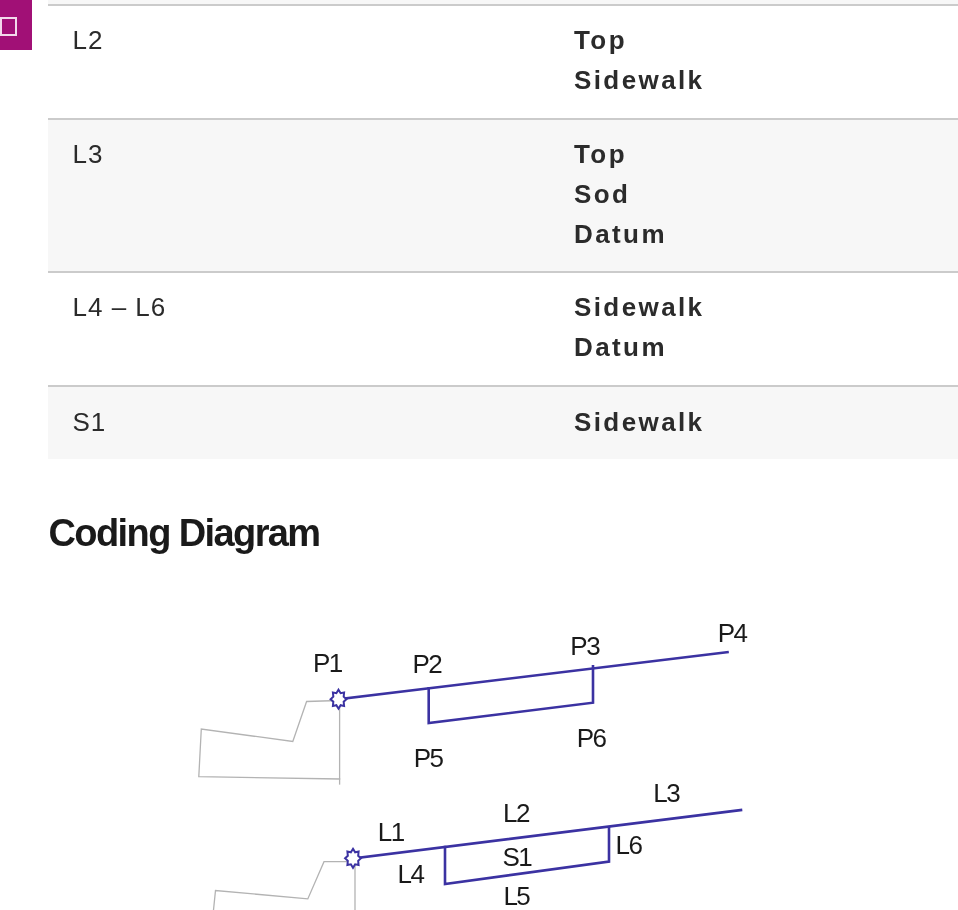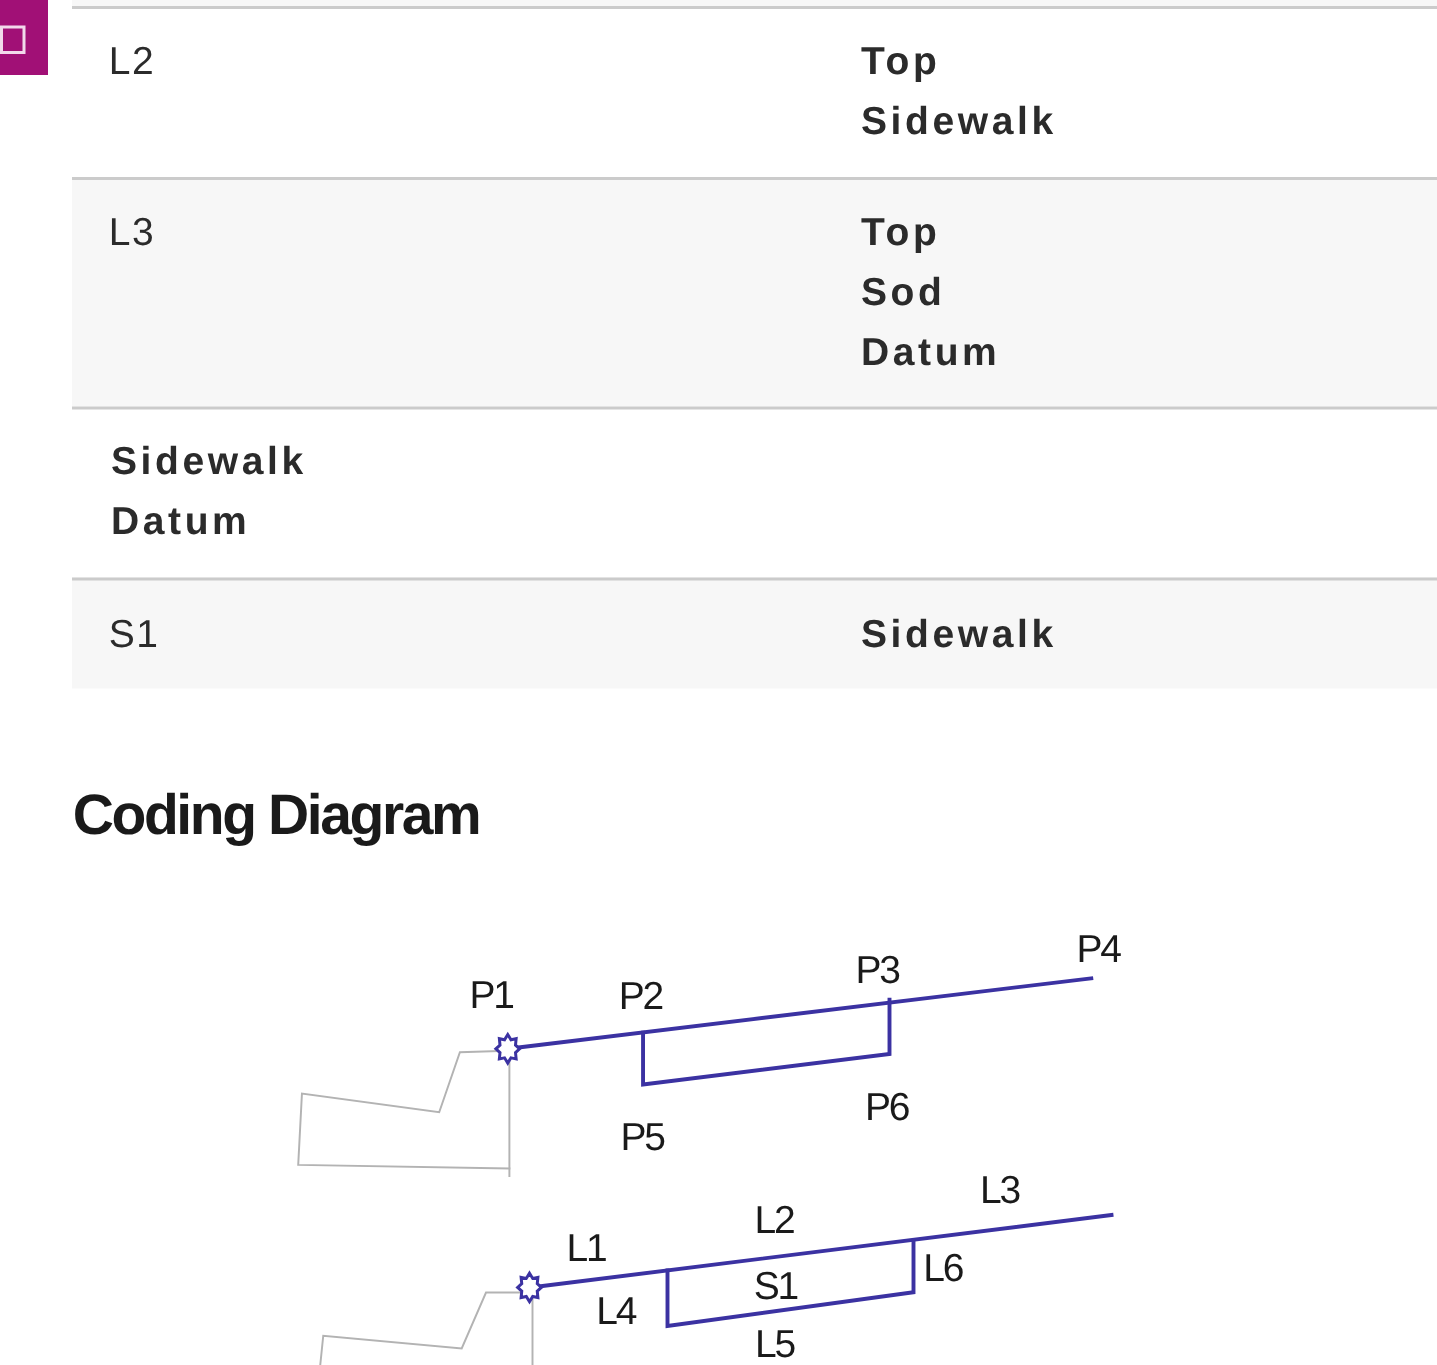--- a/index.html
+++ b/index.html
@@ -5,38 +5,39 @@
 html,body{margin:0;padding:0;}
 body{width:958px;height:910px;overflow:hidden;background:#fff;
   font-family:"Liberation Sans",sans-serif;position:relative;}
 .trow{position:absolute;left:48px;width:910px;border-top:2px solid #cbcbcb;
   box-sizing:border-box;display:flex;}
 .gray{background:#f7f7f7;}
 .c1{width:500px;padding:14.5px 26px 0 24.5px;box-sizing:border-box;}
 .c2{flex:1;padding:14.5px 26px 0;box-sizing:border-box;letter-spacing:2.4px;}
 .c1,.c2{font-size:26px;line-height:40px;letter-spacing:1px;color:#2b2b2b;}
 .c2{letter-spacing:2.4px;font-weight:bold;}
-#h2{position:absolute;left:48.5px;top:521px;font-size:38px;font-weight:bold;
+#h2{position:absolute;left:48.5px;top:510px;font-size:38px;font-weight:bold;
   line-height:46px;color:#1a1a1a;letter-spacing:-1.6px;}
 #sq{position:absolute;left:0;top:0;width:32px;height:49.5px;background:#a11076;}
 #sq .in{position:absolute;left:-0.5px;top:17.4px;width:13.8px;height:14.6px;
   border:2.2px solid #f2d9eb;}
 </style>
 </head>
 <body>
 <div style="position:absolute;left:48px;top:0;width:910px;height:3.5px;" class="gray"></div>
 <div class="trow" style="top:3.5px;height:114px;">
     <div class="c1">L2</div>
     <div class="c2">Top<br>Sidewalk</div>
   </div>
 <div class="trow gray" style="top:117.5px;height:153px;">
     <div class="c1">L3</div>
     <div class="c2">Top<br>Sod<br>Datum</div>
   </div>
 <div class="trow" style="top:270.5px;height:114.5px;">
+    <div class="c1">L4 – L6</div>
     <div class="c2">Sidewalk<br>Datum</div>
   </div>
 <div class="trow gray" style="top:385px;height:74px;">
     <div class="c1">S1</div>
     <div class="c2">Sidewalk</div>
   </div>
 <div id="h2">Coding Diagram</div>
 <div id="sq">
     <div class="in"></div>
   </div>

